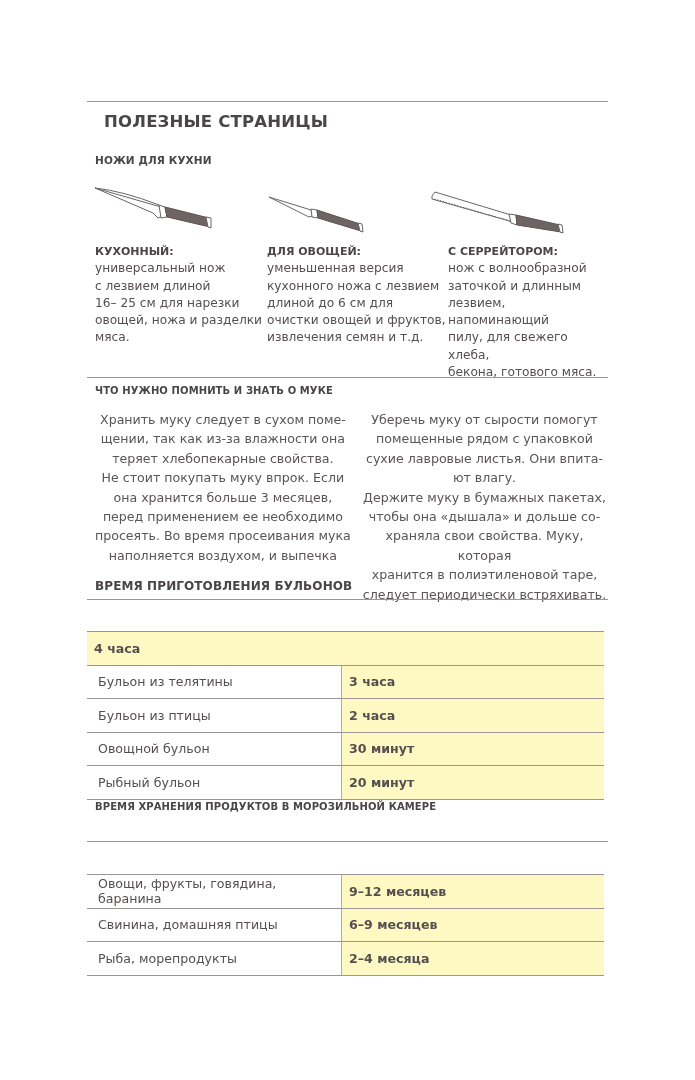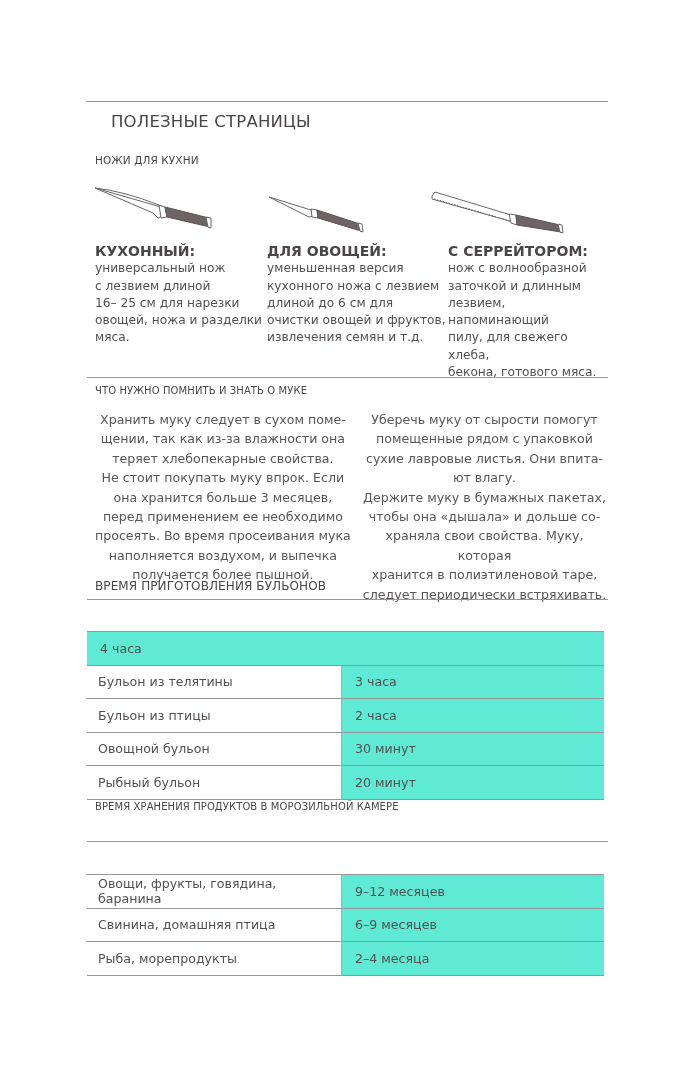--- a/index.html
+++ b/index.html
@@ -1,29 +1,29 @@
 <!DOCTYPE html>
 <html><head>
 <meta charset="utf-8">
 <style>
   html, body { margin: 0; padding: 0; background: #ffffff; }
   body { width: 695px; height: 1080px; position: relative; overflow: hidden;
          font-family: "DejaVu Sans", sans-serif; color: #55504f; }
   .page { position: absolute; left: 87px; top: 0; width: 521px; }
   .rule { position: absolute; left: 0; width: 521px; height: 1px; background: #9a9596; }
-  .title { position: absolute; left: 24px; top: 112px; font-size: 16.5px; letter-spacing: 0.2px; color: #4a4546; font-weight: normal; }
-  .subhead { position: absolute; left: 8px; font-size: 10.5px; font-weight: normal; color: #4a4546; letter-spacing: 0.1px; }
+  .title { position: absolute; left: 17px; top: 112px; font-size: 16.5px; letter-spacing: 0.2px; color: #4a4546; font-weight: bold; }
+  .subhead { position: absolute; left: 8px; font-size: 10.5px; font-weight: bold; color: #4a4546; letter-spacing: 0.1px; }
   .knife { position: absolute; }
   .knife-col { position: absolute; top: 243px; font-size: 12.2px; line-height: 17.3px; color: #55504f; }
-  .knife-col .kname { font-weight: bold; font-size: 14px; display: block; color: #4a4546; }
+  .knife-col .kname { font-weight: bold; font-size: 11px; display: block; color: #4a4546; }
   .para { position: absolute; top: 410px; font-size: 12.6px; line-height: 19.4px; color: #5a5556; text-align: center; }
   .table { position: absolute; left: 0; width: 517px; border-collapse: collapse; }
   .trow { display: flex; height: 33.5px; border-bottom: 1px solid #9a9596; box-sizing: border-box; }
   .tcell-name { width: 255px; padding-left: 11px; display: flex; align-items: center; font-size: 12.6px; color: #55504f; border-right: 1px solid #b0abac; box-sizing: border-box; }
-  .tcell-val { flex: 1; padding-left: 13px; display: flex; align-items: center; font-size: 12.6px; color: #55504f; background: #5eead4; }
+  .tcell-val { flex: 1; padding-left: 7px; display: flex; align-items: center; font-size: 12.6px; color: #55504f; background: #fef9c3; font-weight: bold; }
 </style>
 </head>
 <body>
 
 <div class="page">
 
   <div class="rule" style="top:101px"></div>
   <div class="title">ПОЛЕЗНЫЕ СТРАНИЦЫ</div>
 
   <div class="subhead" style="top:154px">НОЖИ ДЛЯ КУХНИ</div>
@@ -81,21 +81,20 @@
 
   <div class="para" style="left:8px">
     <div>Хранить муку следует в сухом поме-</div>
     <div>щении, так как из-за влажности она</div>
     <div>теряет хлебопекарные свойства.</div>
     <div>Не стоит покупать муку впрок. Если</div>
     <div>она хранится больше 3 месяцев,</div>
     <div>перед применением ее необходимо</div>
     <div>просеять. Во время просеивания мука</div>
     <div>наполняется воздухом, и выпечка</div>
-    <div>получается более пышной.</div>
   </div>
   <div class="para" style="left:274px">
     <div>Уберечь муку от сырости помогут</div>
     <div>помещенные рядом с упаковкой</div>
     <div>сухие лавровые листья. Они впита-</div>
     <div>ют влагу.</div>
     <div>Держите муку в бумажных пакетах,</div>
     <div>чтобы она «дышала» и дольше со-</div>
     <div>храняла свои свойства. Муку, которая</div>
     <div>хранится в полиэтиленовой таре,</div>
@@ -129,21 +128,21 @@
 
   <div class="rule" style="top:841px"></div>
   <div class="subhead" style="top:801px; font-size:10px">ВРЕМЯ ХРАНЕНИЯ ПРОДУКТОВ В МОРОЗИЛЬНОЙ КАМЕРЕ</div>
 
   <div class="table" style="top:874px; border-top:1px solid #9a9596">
     <div class="trow">
       <div class="tcell-name">Овощи, фрукты, говядина, баранина</div>
       <div class="tcell-val">9–12 месяцев</div>
     </div>
     <div class="trow">
-      <div class="tcell-name">Свинина, домашняя птица</div>
+      <div class="tcell-name">Свинина, домашняя птицы</div>
       <div class="tcell-val">6–9 месяцев</div>
     </div>
     <div class="trow">
       <div class="tcell-name">Рыба, морепродукты</div>
       <div class="tcell-val">2–4 месяца</div>
     </div>
   </div>
 
 </div>
 

